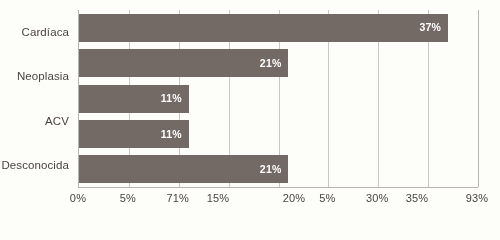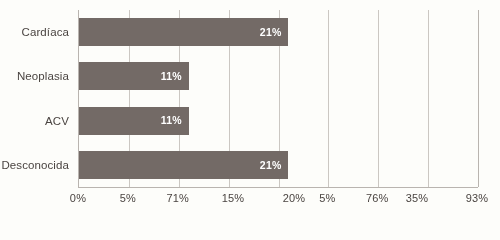--- a/index.html
+++ b/index.html
@@ -158,20 +158,25 @@
         <div class="gridline" style="left: 99.75px;"></div>
         <div class="gridline" style="left: 149.625px;"></div>
         <div class="gridline" style="left: 199.5px;"></div>
         <div class="gridline" style="left: 249.375px;"></div>
         <div class="gridline" style="left: 299.25px;"></div>
         <div class="gridline" style="left: 349.125px;"></div>
         <div class="gridline last-gridline" style="left: 399px;"></div>
       </div>
     <div id="bars-layer">
       <div class="bar-row">
+        <div class="bar" style="width: 369.075px; background: rgb(115, 106, 102);">
+          <span class="bar-value" style="color: rgb(255, 255, 255);">37%</span>
+        </div>
+      </div>
+      <div class="bar-row">
         <div class="bar" style="width: 209.475px; background: rgb(115, 106, 102);">
           <span class="bar-value" style="color: rgb(255, 255, 255);">21%</span>
         </div>
       </div>
       <div class="bar-row">
         <div class="bar" style="width: 109.725px; background: rgb(115, 106, 102);">
           <span class="bar-value" style="color: rgb(255, 255, 255);">11%</span>
         </div>
       </div>
       <div class="bar-row">
@@ -184,21 +189,21 @@
           <span class="bar-value" style="color: rgb(255, 255, 255);">21%</span>
         </div>
       </div>
     </div>
   </div>
 
   <div id="value-axis">
       <span class="tick-label" style="left: 0px; color: rgb(74, 68, 65);">0%</span>
       <span class="tick-label" style="left: 49.875px; color: rgb(74, 68, 65);">5%</span>
       <span class="tick-label" style="left: 99.75px; color: rgb(74, 68, 65);">71%</span>
-      <span class="tick-label" style="left: 155px; color: rgb(74, 68, 65);">15%</span>
+      <span class="tick-label" style="left: 140px; color: rgb(74, 68, 65);">15%</span>
       <span class="tick-label" style="left: 216px; color: rgb(74, 68, 65);">20%</span>
       <span class="tick-label" style="left: 249.375px; color: rgb(74, 68, 65);">5%</span>
-      <span class="tick-label" style="left: 299.25px; color: rgb(74, 68, 65);">76%</span>
+      <span class="tick-label" style="left: 299.25px; color: rgb(74, 68, 65);">30%</span>
       <span class="tick-label" style="left: 339px; color: rgb(74, 68, 65);">35%</span>
       <span class="tick-label" style="left: 399px; color: rgb(74, 68, 65);">93%</span>
     </div>
 
 </div>
 
 </body></html>

